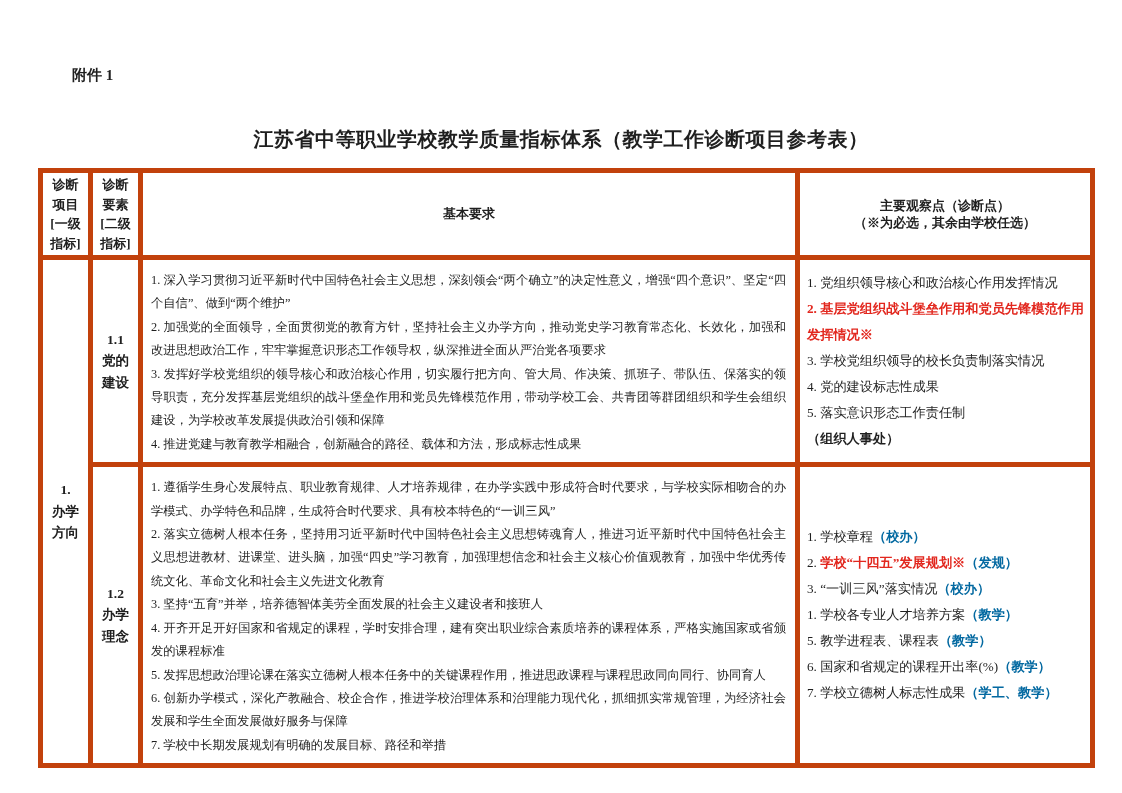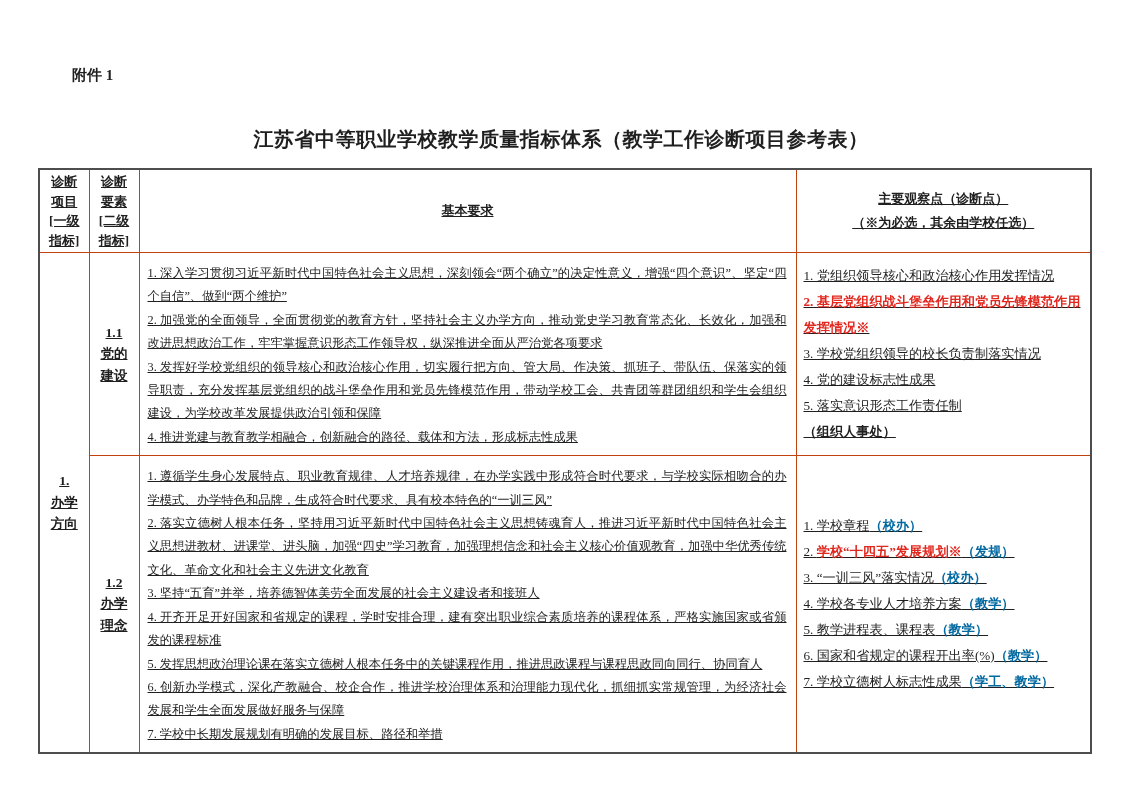--- a/index.html
+++ b/index.html
@@ -28,33 +28,32 @@
   }
   table.main {
     position: absolute;
     left: 38px; top: 168px;
     width: 1052px;
     border-collapse: collapse;
     table-layout: fixed;
     border: 2px solid #4d4d4d;
   }
   table.main td, table.main th {
-    border: 1px solid #c2410c;
+    border: 5px solid #c2410c;
     vertical-align: middle;
-    text-decoration: underline;
   }
   th.hdr {
     font-size: 13px;
     font-weight: bold;
     text-align: center;
     white-space: pre-line;
     line-height: 19.5px;
     padding: 2px 1px;
   }
-  th.hdr-wide { line-height: 24px; }
+  th.hdr-wide { line-height: 17px; }
   td.group-cell, td.code-cell {
     font-size: 13.5px;
     font-weight: bold;
     text-align: center;
     white-space: pre-line;
     line-height: 21.5px;
     padding: 18px 1px;
   }
   td.req-cell {
     padding: 9px 9px 6px 8px;
@@ -149,21 +148,21 @@
           <div class="req-item">4. 开齐开足开好国家和省规定的课程，学时安排合理，建有突出职业综合素质培养的课程体系，严格实施国家或省颁发的课程标准</div>
           <div class="req-item">5. 发挥思想政治理论课在落实立德树人根本任务中的关键课程作用，推进思政课程与课程思政同向同行、协同育人</div>
           <div class="req-item">6. 创新办学模式，深化产教融合、校企合作，推进学校治理体系和治理能力现代化，抓细抓实常规管理，为经济社会发展和学生全面发展做好服务与保障</div>
           <div class="req-item">7. 学校中长期发展规划有明确的发展目标、路径和举措</div>
         </td>
       <td class="obs-cell">
         <div>
             <div class="obs-item"><span class="seg-normal">1. 学校章程</span><span class="seg-bold">（校办）</span></div>
             <div class="obs-item"><span class="seg-normal">2. </span><span class="seg-red">学校“十四五”发展规划※</span><span class="seg-bold">（发规）</span></div>
             <div class="obs-item"><span class="seg-normal">3. “一训三风”落实情况</span><span class="seg-bold">（校办）</span></div>
-            <div class="obs-item"><span class="seg-normal">4. 学校各专业人才培养方案</span><span class="seg-bold">（教学）</span></div>
+            <div class="obs-item"><span class="seg-normal">1. 学校各专业人才培养方案</span><span class="seg-bold">（教学）</span></div>
             <div class="obs-item"><span class="seg-normal">5. 教学进程表、课程表</span><span class="seg-bold">（教学）</span></div>
             <div class="obs-item"><span class="seg-normal">6. 国家和省规定的课程开出率(%)</span><span class="seg-bold">（教学）</span></div>
             <div class="obs-item"><span class="seg-normal">7. 学校立德树人标志性成果</span><span class="seg-bold">（学工、教学）</span></div>
           </div>
 
       </td>
     </tr>
   </tbody>
 </table>
 

